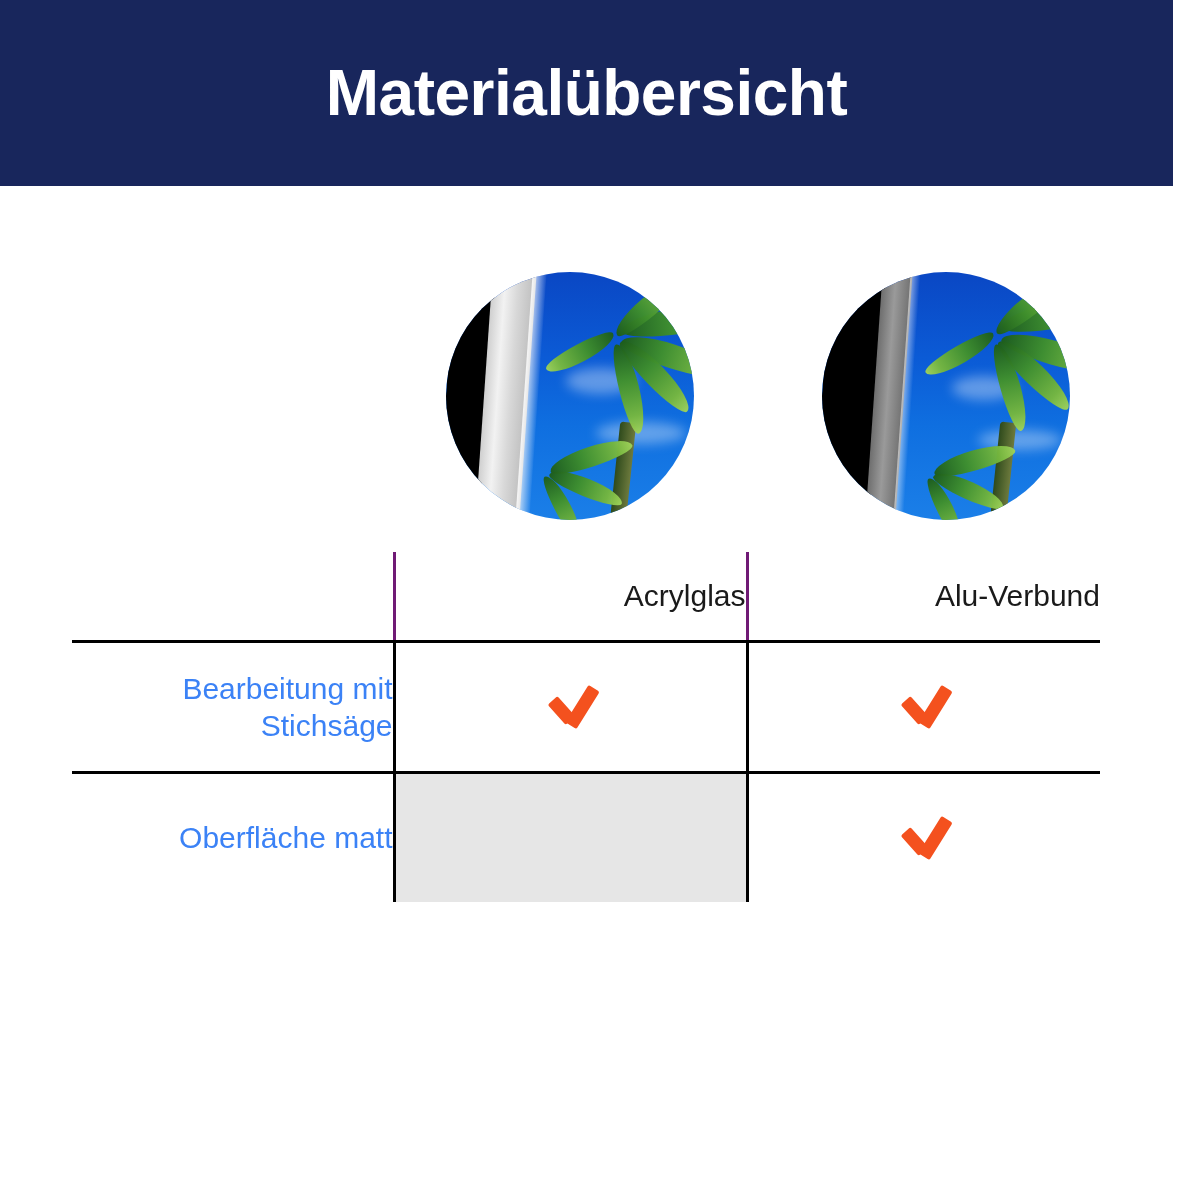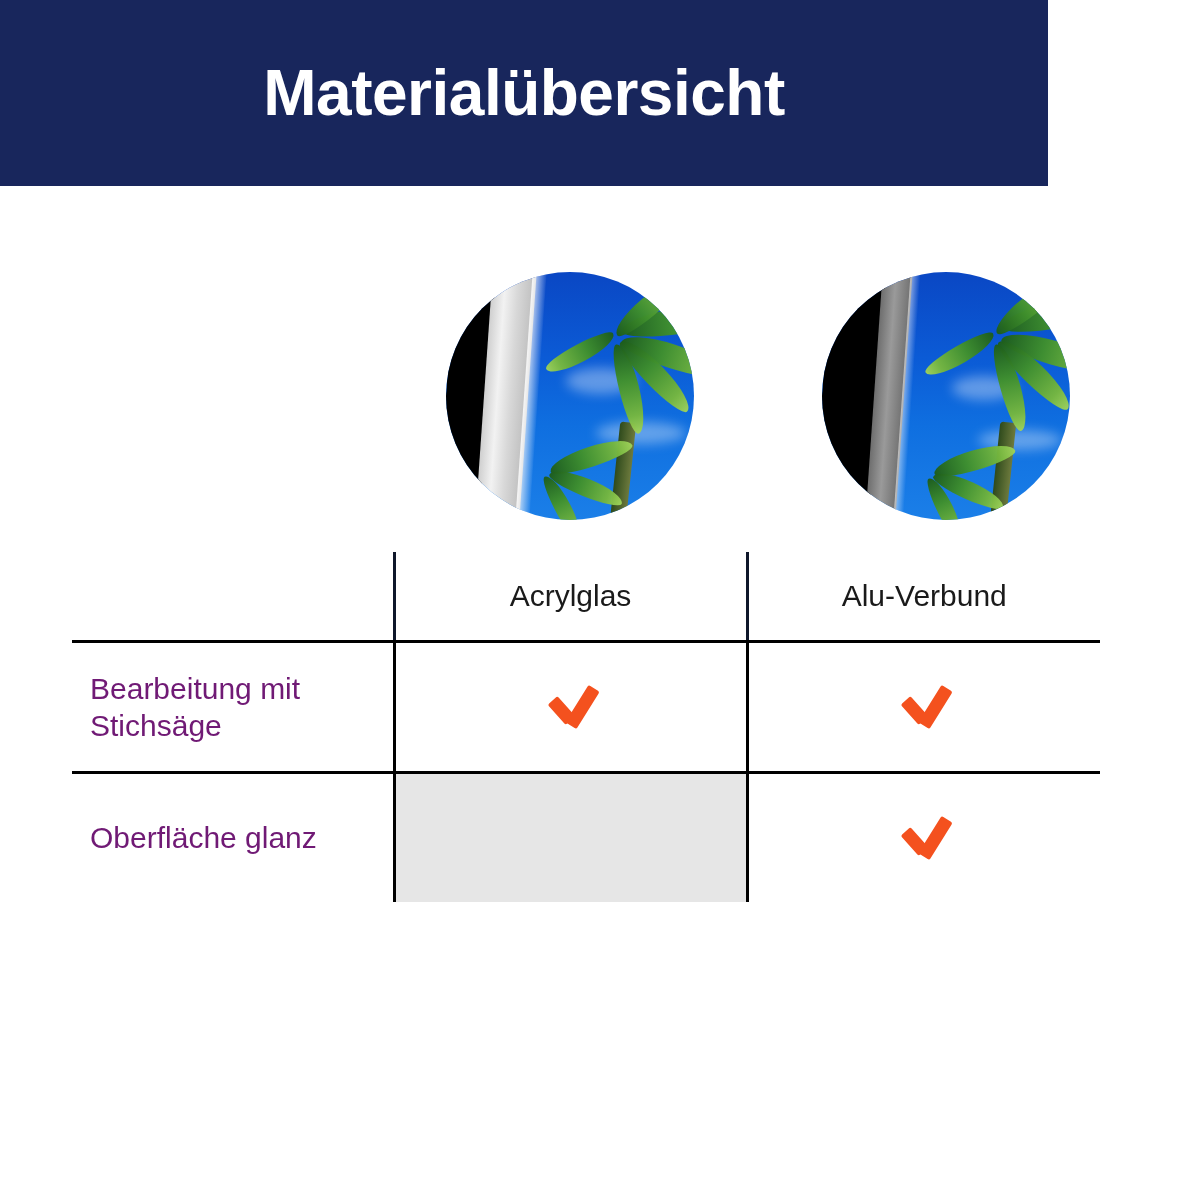--- a/index.html
+++ b/index.html
@@ -19,21 +19,21 @@
     width: 1200px;
     height: 1200px;
     background: #ffffff;
   }
 
   
   .header {
     position: absolute;
     left: 0;
     top: 0;
-    width: 1048px;
+    width: 1173px;
     height: 186px;
     background: #18265c;
     display: flex;
     align-items: center;
     justify-content: center;
   }
   .header-title {
     color: #ffffff;
     font-size: 64px;
     font-weight: bold;
@@ -142,34 +142,34 @@
     font-weight: normal;
     font-size: 30px;
     color: #1a1a1a;
     text-align: center;
     vertical-align: middle;
     border-bottom: 3px solid #000000;
   }
   .head-row th.corner {
     border-bottom: 3px solid #000000;
   }
-  .head-row th.col-sep { border-left: 3px solid #0f172a; }
+  .head-row th.col-sep { border-left: 3px solid #701a75; text-align: right; }
 
   .data-row td {
     height: 128px;
     vertical-align: middle;
     border-bottom: 3px solid #000000;
   }
   .data-row:last-child td { border-bottom: none; }
   .data-row td.label {
     font-size: 30px;
-    color: #701a75;
+    color: #3b82f6;
     padding-left: 18px;
     line-height: 1.25;
-    text-align: left;
+    text-align: right;
   }
   .data-row td.cell {
     border-left: 3px solid #000000;
     text-align: center;
   }
   .cell.shaded { background: #e6e6e6; }
 
   .check {
     display: inline-block;
     width: 52px;
@@ -269,21 +269,21 @@
       <tr class="data-row">
         <td class="label">Bearbeitung mit Stichsäge</td>
         <td class="cell">
           <span class="check"></span>
         </td>
         <td class="cell">
           <span class="check"></span>
         </td>
       </tr>
       <tr class="data-row">
-        <td class="label">Oberfläche glanz</td>
+        <td class="label">Oberfläche matt</td>
         <td class="cell shaded">
           <span class="empty-mark"></span>
         </td>
         <td class="cell">
           <span class="check"></span>
         </td>
       </tr>
     </tbody>
   </table>
 

